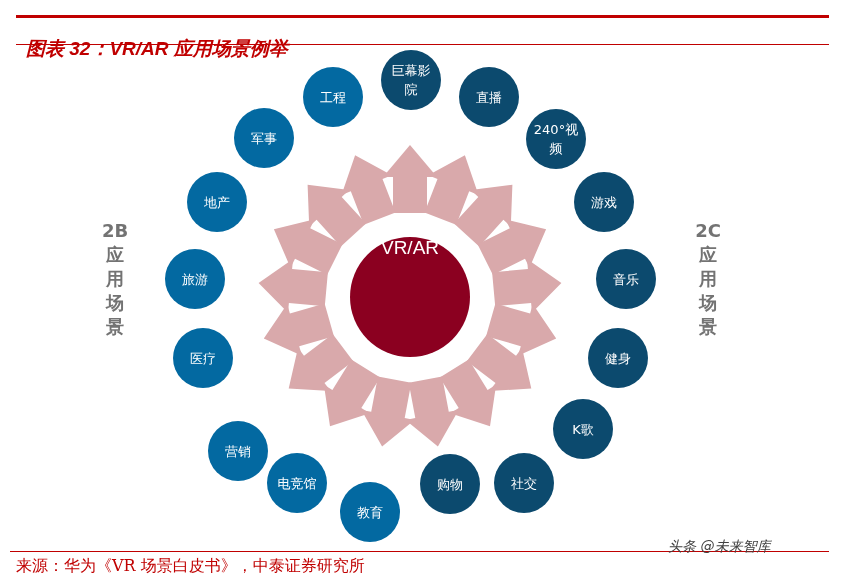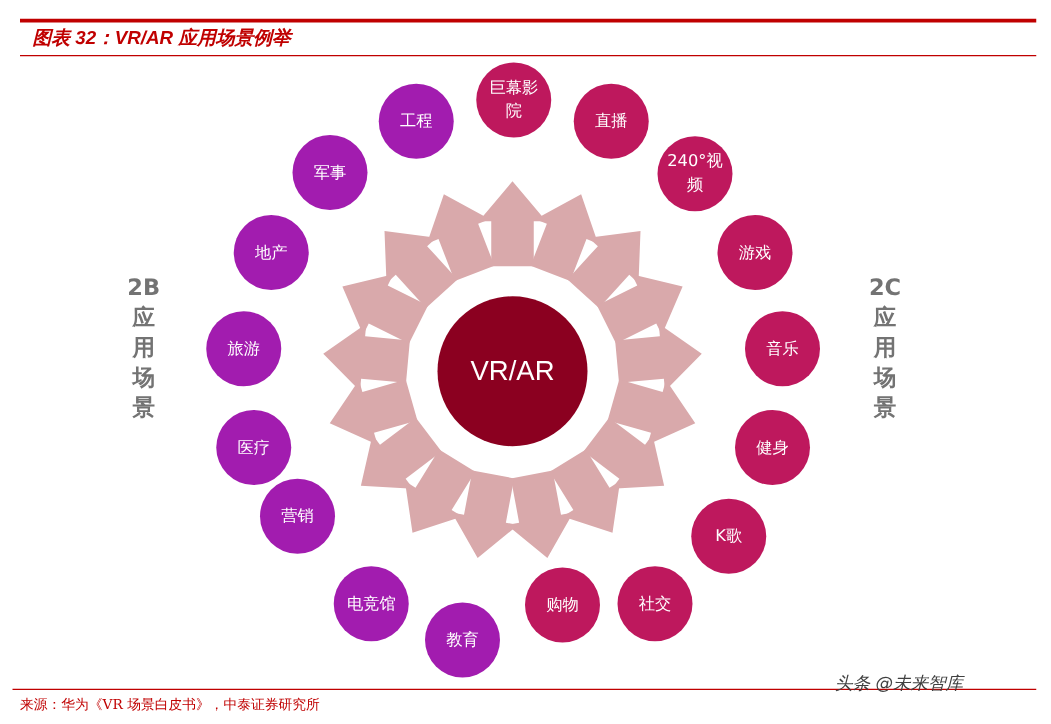--- a/index.html
+++ b/index.html
@@ -1,30 +1,30 @@
 <!DOCTYPE html>
 <html><head>
 <meta charset="utf-8">
 <style>
   html,body{margin:0;padding:0;background:#fff;}
   body{width:841px;height:579px;position:relative;overflow:hidden;font-family:"DejaVu Sans",sans-serif;}
   .topline{position:absolute;left:16px;top:15px;width:813px;height:3px;background:#c00000;}
-  .title{position:absolute;left:26px;top:21px;font-size:15px;font-weight:bold;font-style:italic;color:#c00000;font-family:"Liberation Sans","DejaVu Sans",sans-serif;}
+  .title{position:absolute;left:26px;top:36px;font-size:19px;font-weight:bold;font-style:italic;color:#c00000;font-family:"Liberation Sans","DejaVu Sans",sans-serif;}
   .subline{position:absolute;left:16px;top:44px;width:813px;height:1px;background:#c00000;}
   .botline{position:absolute;left:10px;top:551px;width:819px;height:1px;background:#c00000;}
-  .source{position:absolute;left:16px;top:556px;font-size:11px;color:#c00000;font-family:"DejaVu Serif",serif;}
+  .source{position:absolute;left:16px;top:556px;font-size:16px;color:#c00000;font-family:"DejaVu Serif",serif;}
   .watermark{position:absolute;left:668px;top:538px;font-size:14px;color:#404040;letter-spacing:0px;font-style:italic;}
   svg.diagram{position:absolute;left:0;top:0;}
   .bubble{position:absolute;border-radius:50%;display:flex;align-items:center;justify-content:center;text-align:center;color:#fff;font-size:13px;line-height:19px;box-sizing:border-box;padding:6px;}
-  .b2b{background:#a21caf;}
-  .b2c{background:#be185d;}
+  .b2b{background:#0369a1;}
+  .b2c{background:#0c4a6e;}
   .side{position:absolute;font-weight:bold;font-size:18px;line-height:24px;text-align:center;width:30px;}
   .side2b{color:#737373;text-align:center;}
   .side2c{color:#737373;}
-  .center{position:absolute;left:350px;top:237px;width:120px;height:120px;border-radius:50%;background:#8b0020;color:#fff;display:flex;align-items:center;justify-content:center;font-size:22px;font-family:"Liberation Sans",sans-serif;}
+  .center{position:absolute;left:350px;top:237px;width:120px;height:120px;border-radius:50%;background:#8b0020;color:#fff;display:flex;justify-content:center;font-size:19px;font-family:"Liberation Sans",sans-serif;}
 </style>
 </head>
 <body>
 
 <div class="topline"></div>
 <div class="title">图表 32：VR/AR 应用场景例举</div>
 <div class="subline"></div>
 
 <svg class="diagram" id="arrow-ring" width="841" height="579">
     <polygon points="393.0,213.0 393.0,177.0 383.0,177.0 410.0,145.0 437.0,177.0 427.0,177.0 427.0,213.0" fill="#d9a9ab"></polygon>
@@ -59,21 +59,21 @@
     </div>
     <div class="bubble b2b" style="left: 187px; top: 172px; width: 60px; height: 60px;">
       <span>地产</span>
     </div>
     <div class="bubble b2b" style="left: 165px; top: 249px; width: 60px; height: 60px; justify-content: center;">
       <span>旅游</span>
     </div>
     <div class="bubble b2b" style="left: 173px; top: 328px; width: 60px; height: 60px;">
       <span>医疗</span>
     </div>
-    <div class="bubble b2b" style="left: 208px; top: 383px; width: 60px; height: 60px;">
+    <div class="bubble b2b" style="left: 208px; top: 421px; width: 60px; height: 60px;">
       <span>营销</span>
     </div>
     <div class="bubble b2b" style="left: 267px; top: 453px; width: 60px; height: 60px;">
       <span>电竞馆</span>
     </div>
     <div class="bubble b2b" style="left: 340px; top: 482px; width: 60px; height: 60px;">
       <span>教育</span>
     </div>
     <div class="bubble b2c" style="left: 381px; top: 50px; width: 60px; height: 60px;">
       <span>巨幕影院</span>

